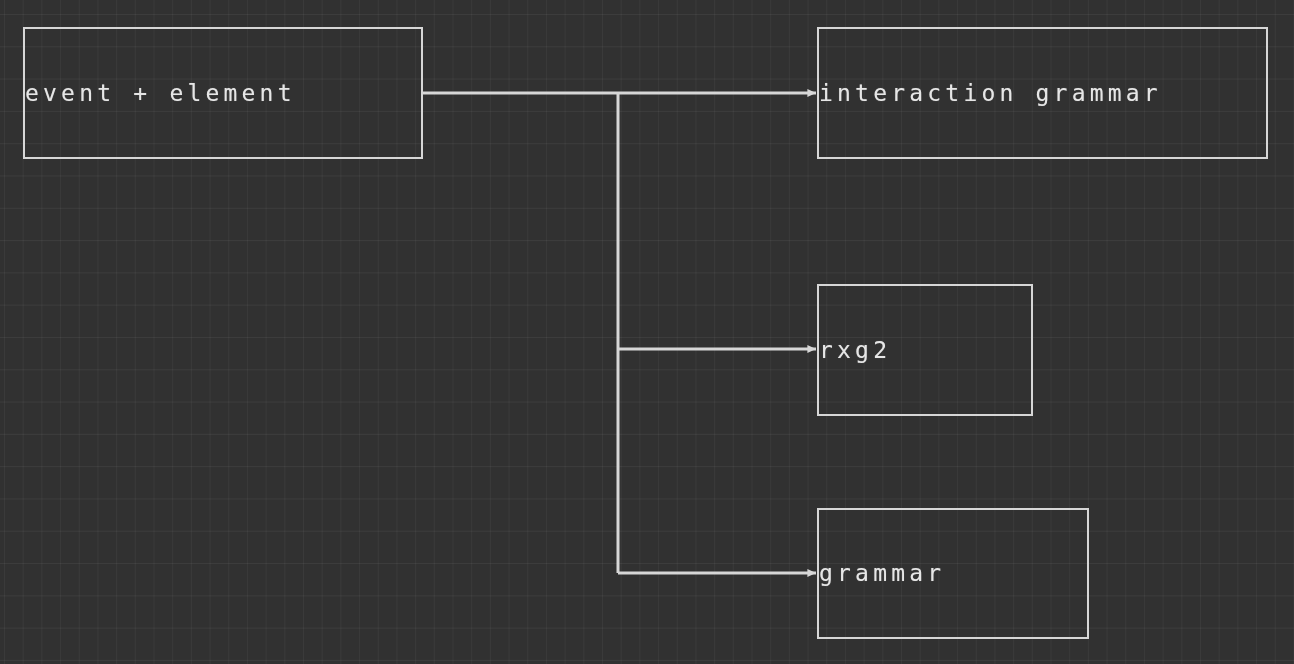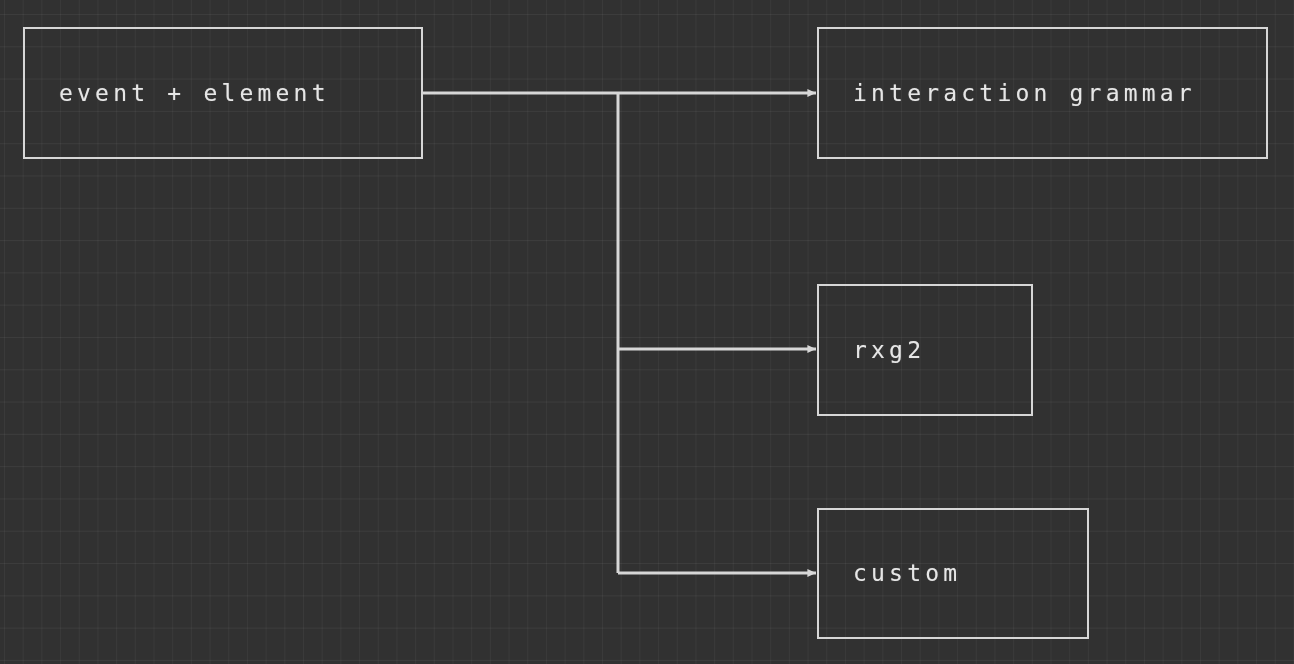--- a/index.html
+++ b/index.html
@@ -36,21 +36,20 @@
     display: flex;
     align-items: center;
   }
   .node-label {
     color: #e6e6e6;
     font-family: "DejaVu Sans Mono", "Liberation Mono", monospace;
     font-size: 23px;
     letter-spacing: 4.2px;
     white-space: pre;
     line-height: 1;
-    padding-left: 34px;
     text-shadow: 0 0 1px rgba(230,230,230,0.35);
   }
   .node-event    { left: 23px;  top: 27px;  width: 400px; height: 132px; }
   .node-grammar  { left: 817px; top: 27px;  width: 451px; height: 132px; }
   .node-rxg2     { left: 817px; top: 284px; width: 216px; height: 132px; }
   .node-custom   { left: 817px; top: 508px; width: 272px; height: 131px; }
 </style>
 </head>
 <body>
 
@@ -78,16 +77,16 @@
 
   <div class="node node-grammar">
     <span class="node-label">interaction grammar</span>
   </div>
 
   <div class="node node-rxg2">
     <span class="node-label">rxg2</span>
   </div>
 
   <div class="node node-custom">
-    <span class="node-label">custom</span>
+    <span class="node-label">grammar</span>
   </div>
 
 </div>
 
 </body></html>

